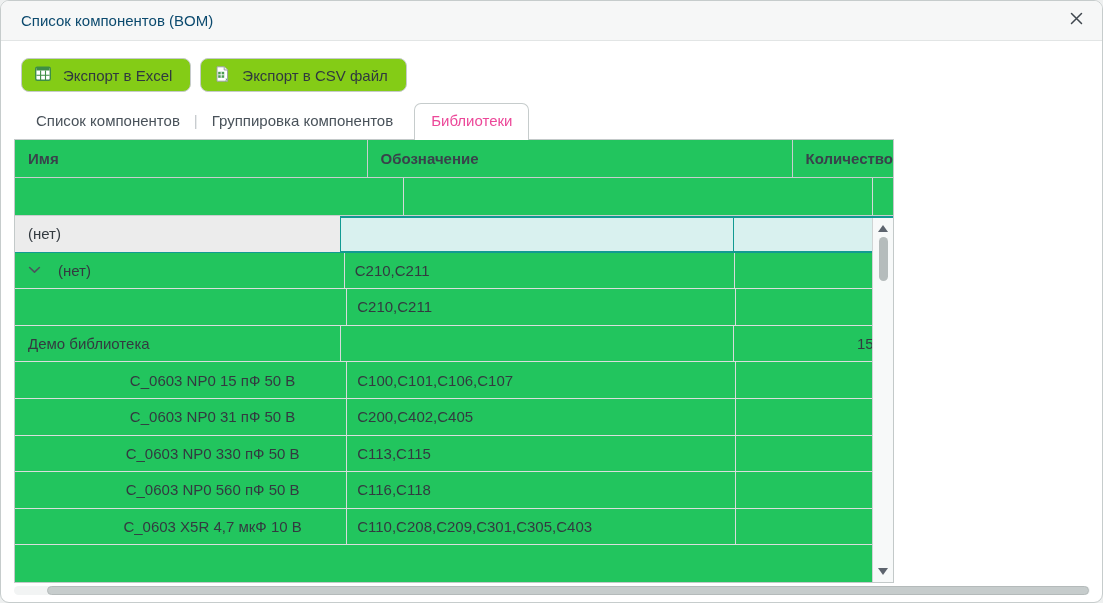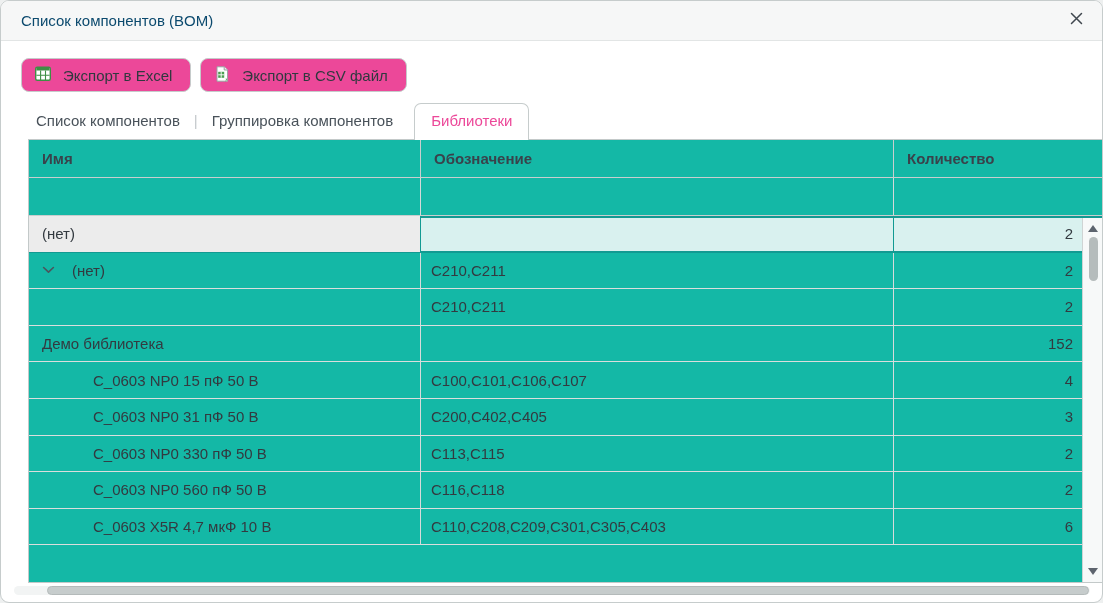--- a/index.html
+++ b/index.html
@@ -11,54 +11,54 @@
   }
   .titlebar {
     height:40px; background:#f6f7f7; border-bottom:1px solid #e2e5e5;
     display:flex; align-items:center; padding:0 18px 0 20px;
   }
   .title { flex:1; font-size:15px; color:#0c4a6e; }
   .close-btn { cursor:pointer; display:flex; align-items:center; }
   .toolbar { padding:17px 0 0 20px; display:flex; gap:9px; }
   .btn {
     display:inline-flex; align-items:center; gap:11px; height:34px;
-    padding:0 18px 0 12px; background:#ec4899; border:1px solid #c6cbcb;
+    padding:0 18px 0 12px; background:#84cc16; border:1px solid #c6cbcb;
     border-radius:8px; font-size:15px; color:#30393f; cursor:pointer; white-space:nowrap;
   }
   .tabbar { margin-top:10px; padding-left:22px; display:flex; align-items:flex-end; height:37px; position:relative; }
   .tab { font-size:15px; color:#49525a; padding:8px 13px 10px; cursor:pointer; white-space:nowrap; }
   .tab-sep { color:#c3c8cb; padding:8px 1px 10px; font-size:15px; }
   .tab.active {
     background:#fff; border:1px solid #c6cccc; border-bottom:none;
     border-radius:7px 7px 0 0; padding:8px 16px 11px; margin-bottom:-1px;
     margin-left:8px; color:#ec4899; position:relative; z-index:2;
   }
   .table-wrap {
-    margin:0 27px; width:1076px; border:1px solid #c3c9c9; background:#14b8a6;
+    margin:0 13px; width:880px; border:1px solid #c3c9c9; background:#22c55e;
     position:relative;
   }
   .thead { display:flex; height:38px; border-bottom:1px solid #c9cece; }
   .th {
     display:flex; align-items:center; padding-left:13px;
     font-size:15px; font-weight:bold; color:#39424b;
     border-right:1px solid #c9cece; cursor:pointer;
   }
   .col-name { width:392px; } .col-desig { width:473px; } .col-qty { flex:1; border-right:none; }
   .filter-row { display:flex; height:38px; border-bottom:1px solid #c9cece; }
   .fcell { border-right:1px solid #d5d9d9; display:flex; align-items:center; }
   .fcell:last-child { border-right:none; }
   .fcell input { width:100%; height:100%; border:none; outline:none; background:transparent; font-size:15px; padding:0 10px; font-family:"Liberation Sans", sans-serif; }
   .tbody { position:relative; height:366px; overflow:hidden; }
   .row { display:flex; height:36.6px; border-bottom:1px solid #dadedd; font-size:15px; cursor:pointer; position:relative; }
   .cell { display:flex; align-items:center; border-right:1px solid #d7dbdb; color:#333a40; overflow:hidden; white-space:nowrap; }
   .cell.name { width:392px; position:relative; padding-left:13px; }
   .cell.desig { width:473px; padding-left:10px; }
   .cell.qty { width:190px; justify-content:flex-end; padding-right:11px; border-right:none; }
   .row.lvl1 .cell.name { padding-left:43px; }
-  .row.lvl2 .cell.name { padding-left:64px; }
+  .row.lvl2 .cell.name { padding-left:64px;justify-content:center; }
   .chevron { position:absolute; left:13px; top:50%; transform:translateY(-50%); display:flex; cursor:pointer; }
   .row.selected { outline:2px solid #129a92; outline-offset:-2px; z-index:3; background:#d9f1ef; }
   .row.selected .cell { border-right:1px solid #129a92; }
   .row.selected .cell.qty { border-right:none; }
   .row.selected .cell.name { background:#ececec; }
   .vscroll {
     position:absolute; top:78px; right:0; bottom:0; width:21px;
     border-left:1px solid #cfd4d4; background:#f7f9f9; z-index:4;
     display:flex; flex-direction:column; align-items:center;
   }

